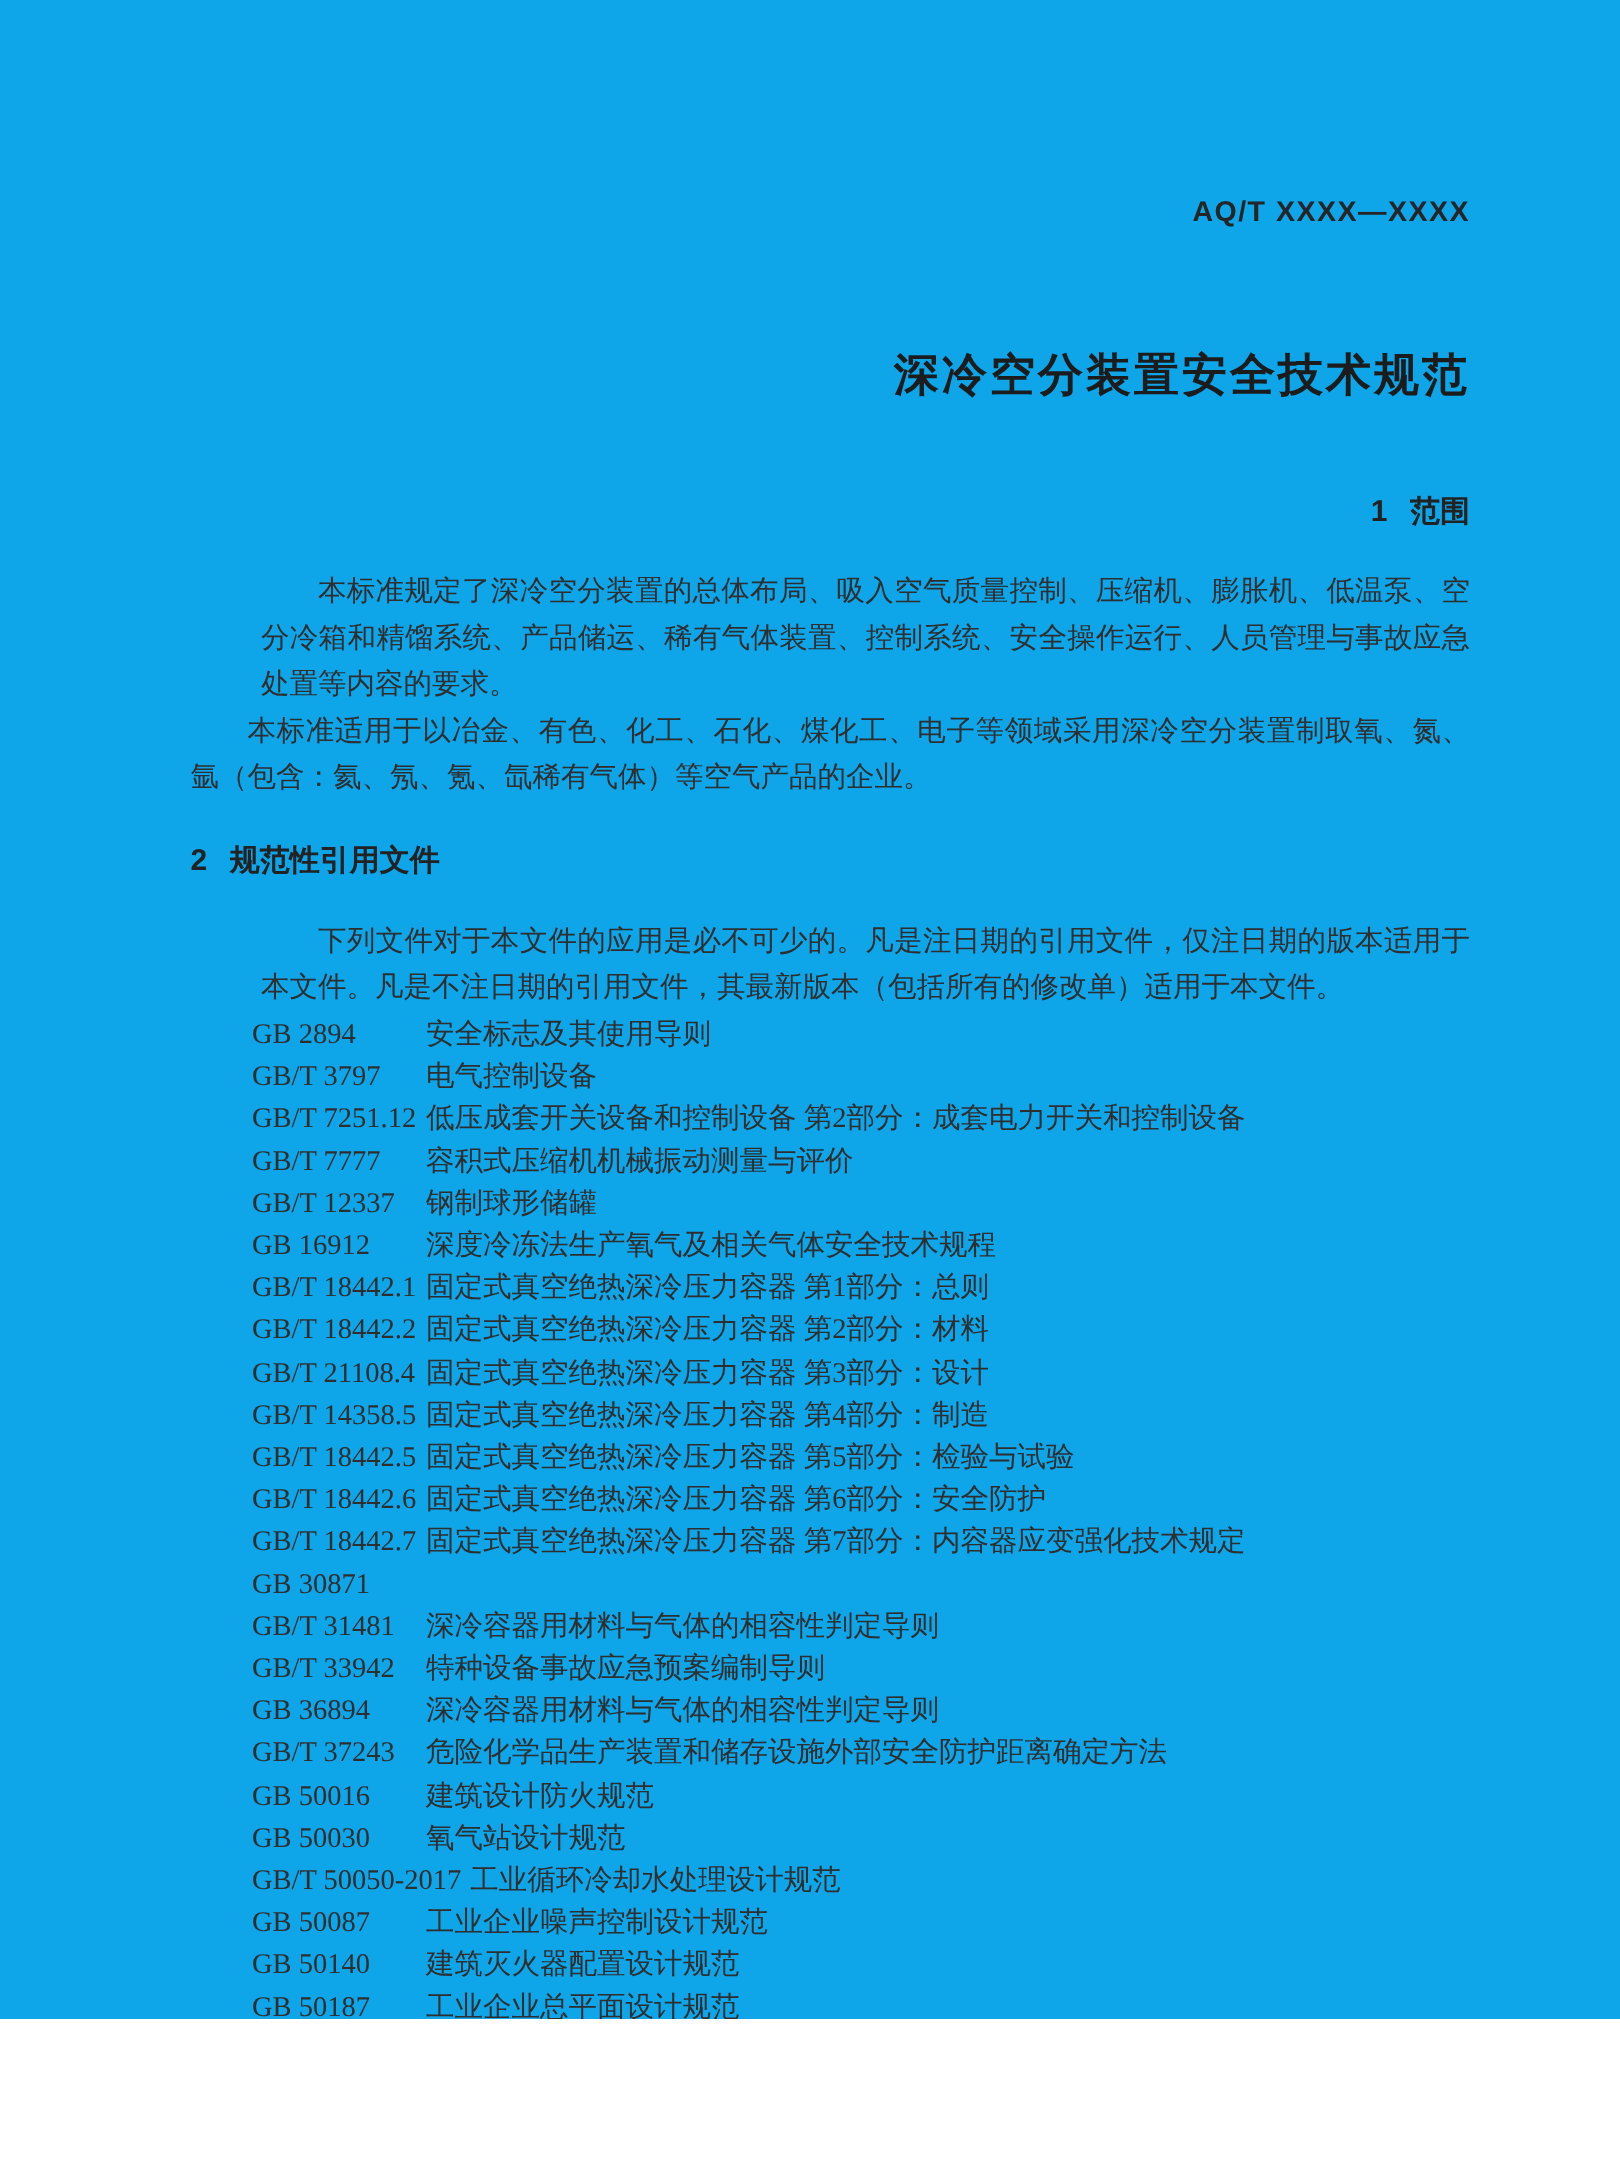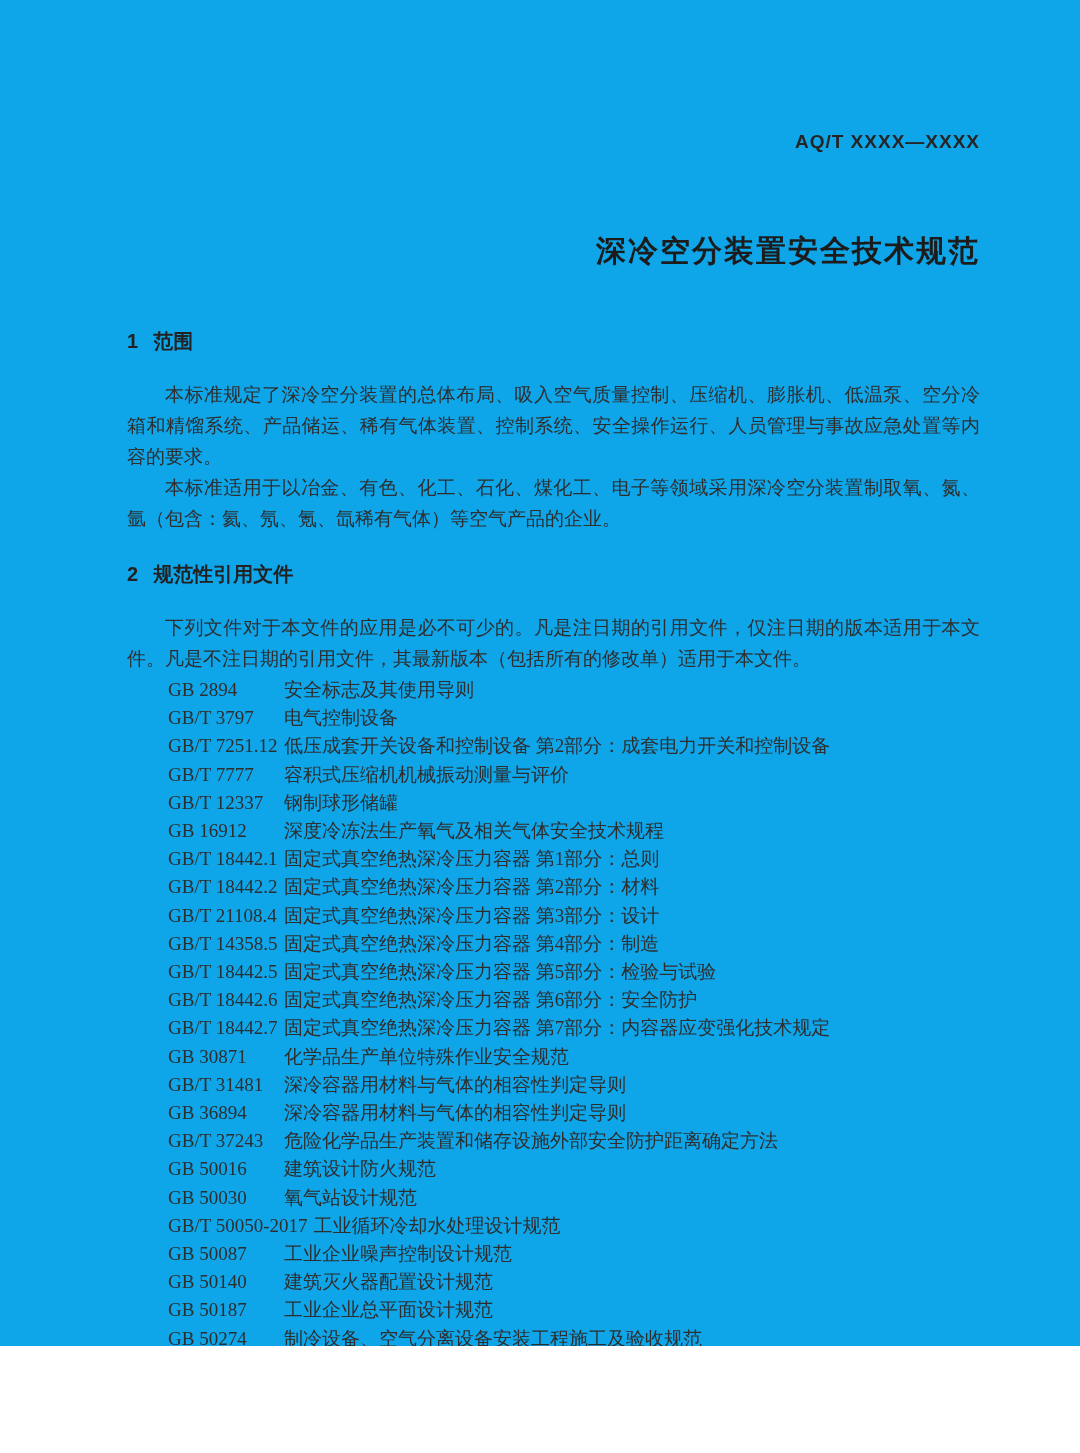--- a/index.html
+++ b/index.html
@@ -34,32 +34,32 @@
     color: #1c1c1c;
     line-height: 36px;
   }
   .sec-heading {
     font-family: "Liberation Sans", "DejaVu Sans", sans-serif;
     font-weight: 700;
     font-size: 20px;
     line-height: 24px;
     color: #222222;
   }
-  .sec-1 .sec-heading { margin-top: 60px; }
+  .sec-1 .sec-heading { margin-top: 60px; text-align: right; }
   .sec-2 { margin-top: 28px; }
   .sec-num { margin-right: 15px; }
   .body-para {
     margin: 0;
     font-size: 19px;
     line-height: 31px;
     text-indent: 2em;
     text-align: justify;
     color: #2e2e2e;
   }
-  .para-first { margin-top: 26px; }
+  .para-first { margin-top: 26px; margin-left: 47px; }
   .ref-list {
     list-style: none;
     margin: 2px 0 0 0;
     padding: 0 0 0 41px;
   }
   .ref-item {
     display: flex;
     font-size: 19px;
     line-height: 28.2px;
     white-space: nowrap;
@@ -149,27 +149,30 @@
           <li class="ref-item">
           <span class="ref-code">GB/T 18442.6</span>
           <span class="ref-title">固定式真空绝热深冷压力容器 第6部分：安全防护</span>
         </li>
           <li class="ref-item">
           <span class="ref-code">GB/T 18442.7</span>
           <span class="ref-title">固定式真空绝热深冷压力容器 第7部分：内容器应变强化技术规定</span>
         </li>
           <li class="ref-item">
           <span class="ref-code">GB 30871</span>
-          <span class="ref-title">化学品生产单位特殊作业安全规范</span>
         </li>
           <li class="ref-item">
           <span class="ref-code">GB/T 31481</span>
           <span class="ref-title">深冷容器用材料与气体的相容性判定导则</span>
         </li>
           <li class="ref-item">
+          <span class="ref-code">GB/T 33942</span>
+          <span class="ref-title">特种设备事故应急预案编制导则</span>
+        </li>
+          <li class="ref-item">
           <span class="ref-code">GB 36894</span>
           <span class="ref-title">深冷容器用材料与气体的相容性判定导则</span>
         </li>
           <li class="ref-item">
           <span class="ref-code">GB/T 37243</span>
           <span class="ref-title">危险化学品生产装置和储存设施外部安全防护距离确定方法</span>
         </li>
           <li class="ref-item">
           <span class="ref-code">GB 50016</span>
           <span class="ref-title">建筑设计防火规范</span>

